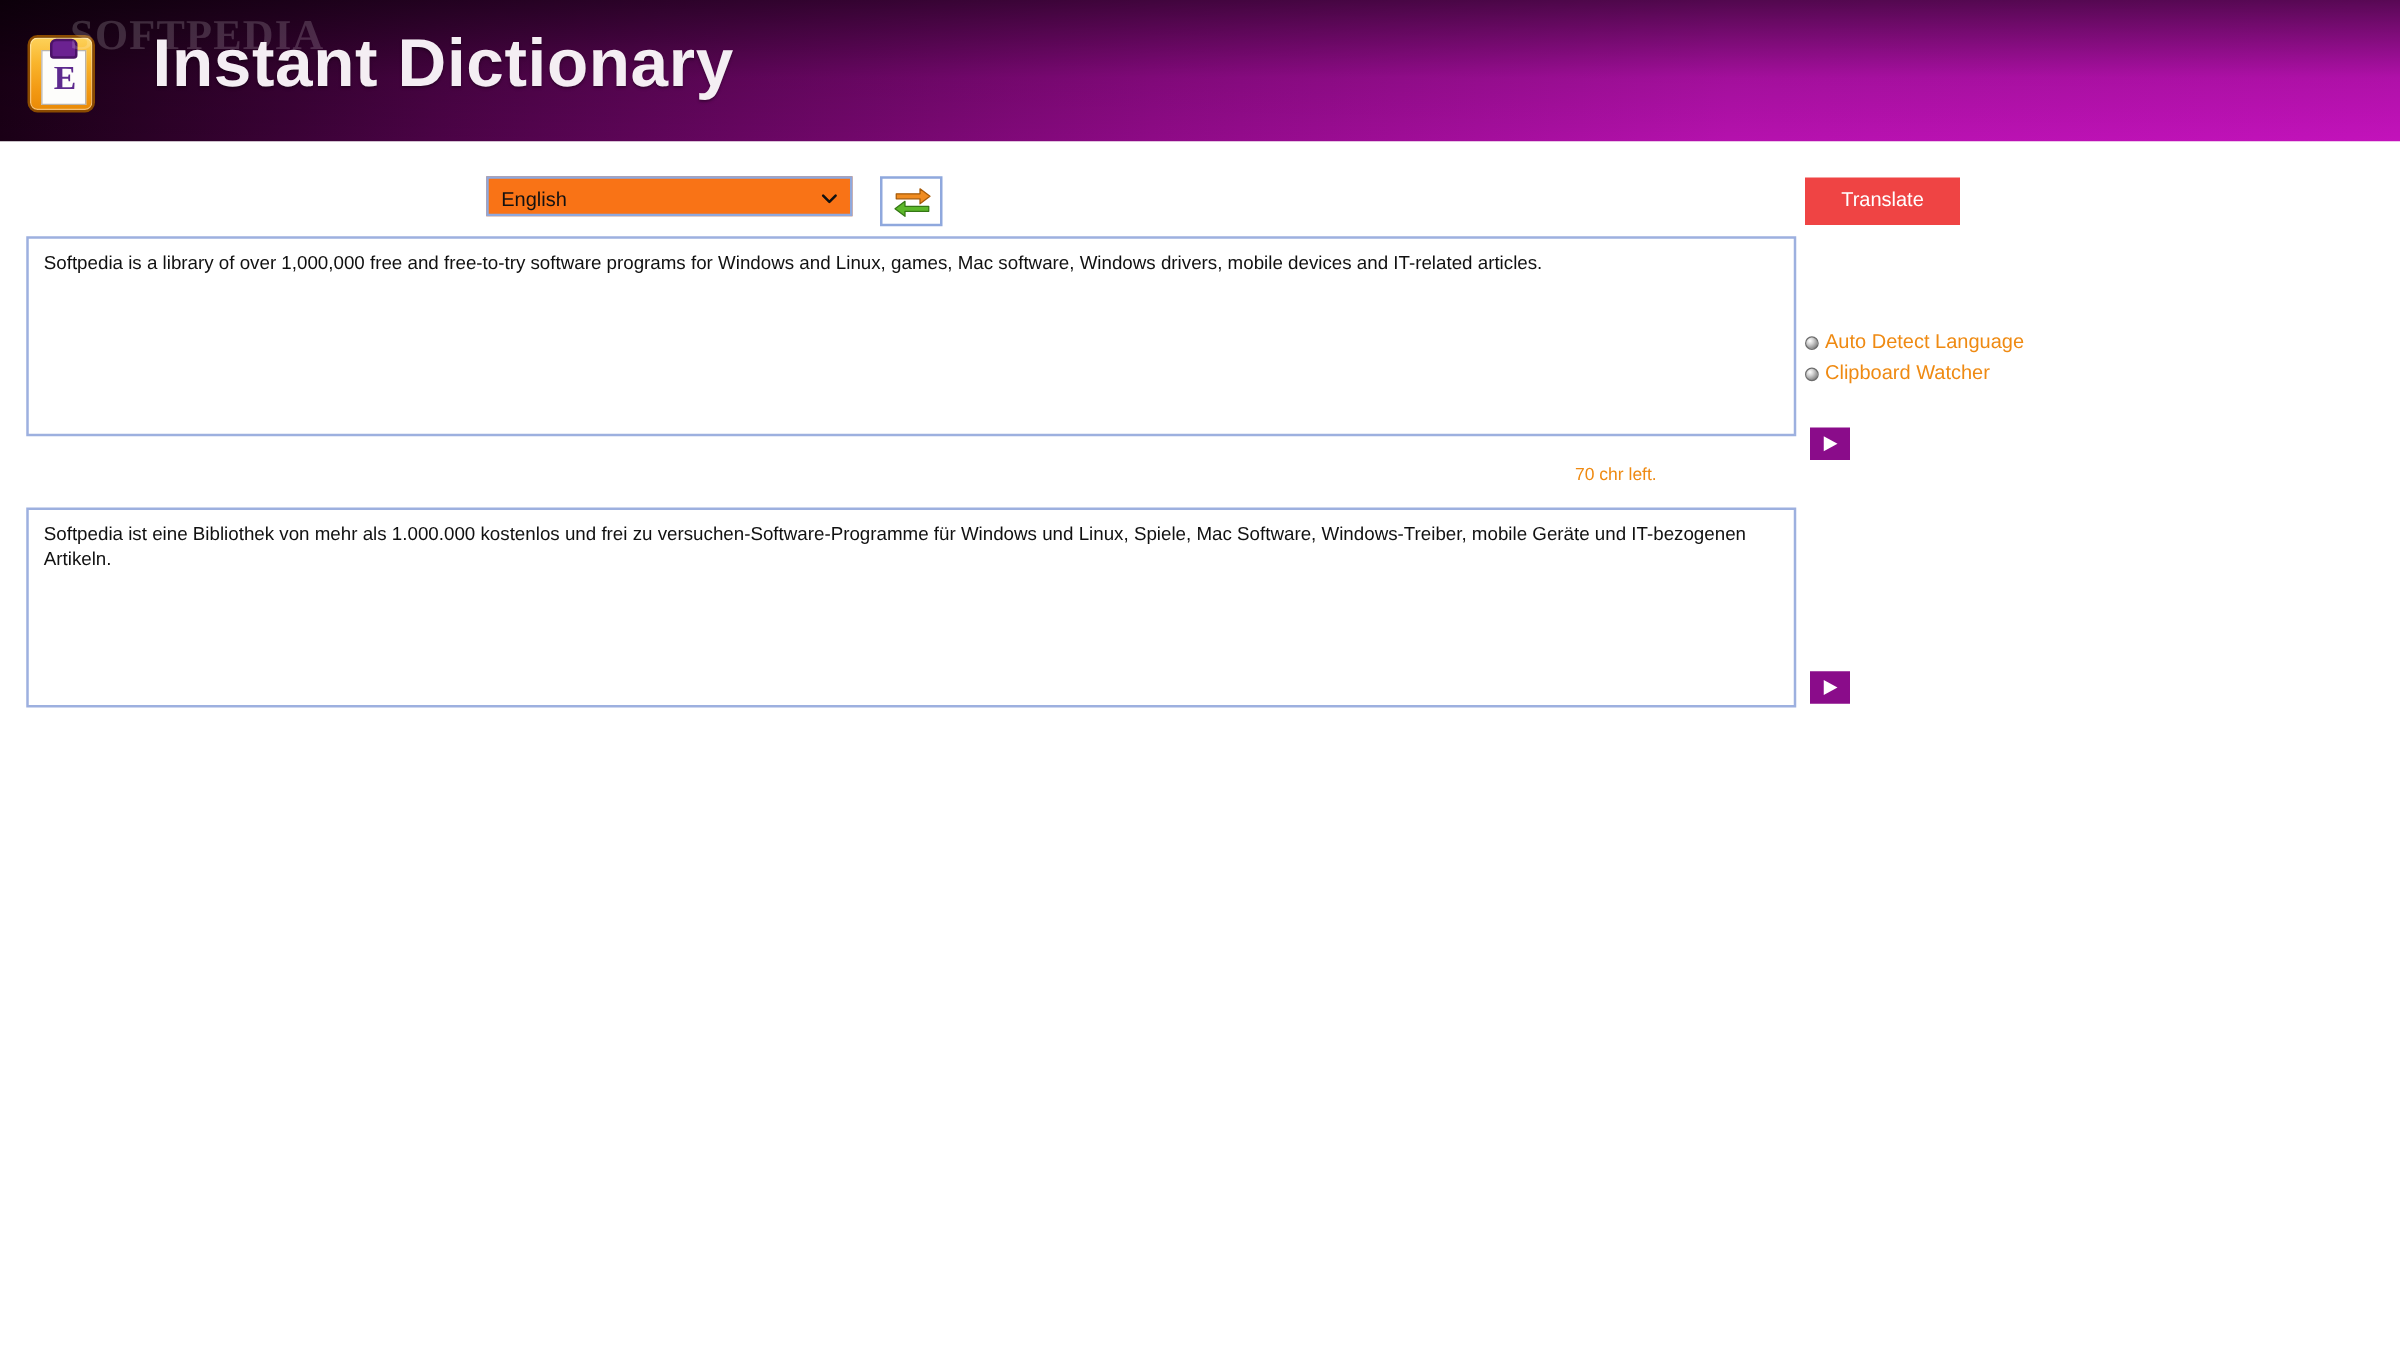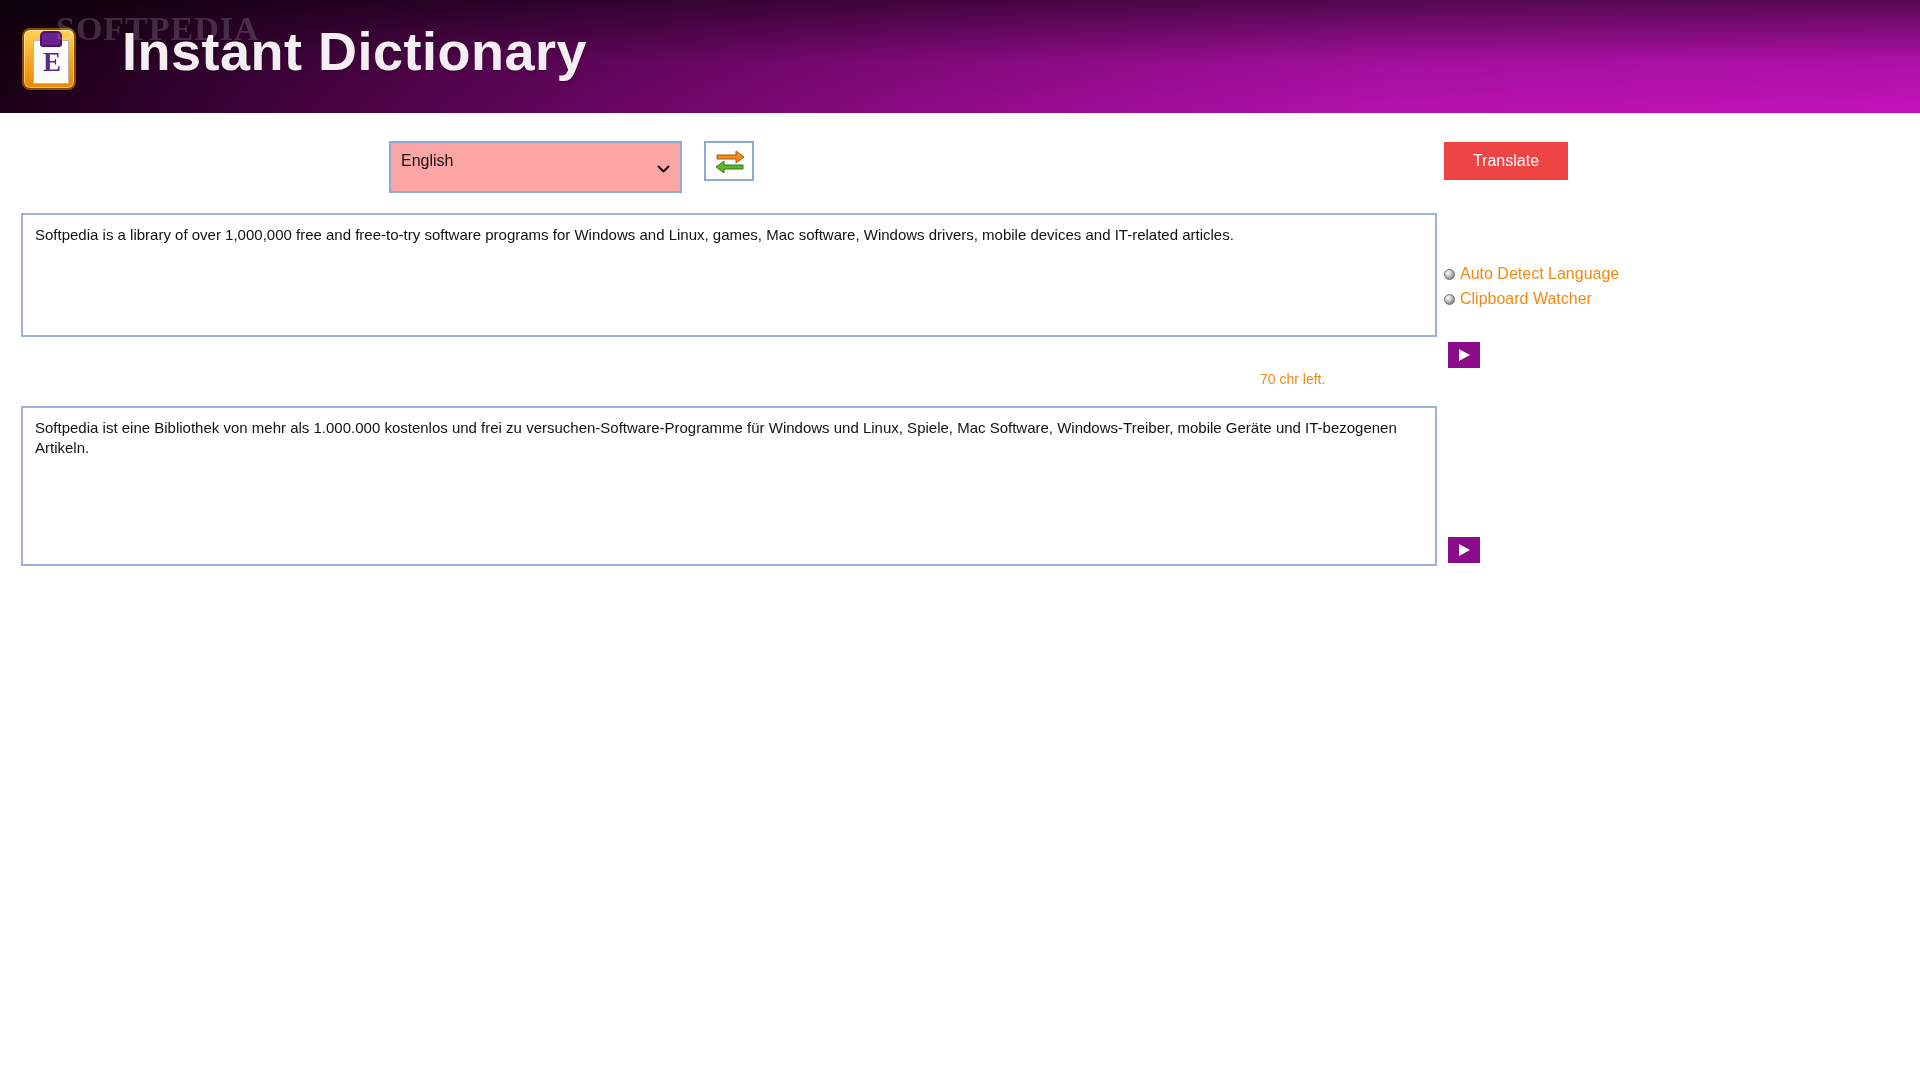--- a/index.html
+++ b/index.html
@@ -92,22 +92,22 @@
 
   
   .toolbar {
     position: absolute;
     left: 0; top: 113px;
     width: 1920px; height: 70px;
   }
   .lang-select {
     position: absolute;
     top: 28px;
-    height: 52px;
-    background: #fca5a5;
+    height: 32px;
+    background: #f97316;
     border: 2px solid #8fa8dd;
     padding: 0 34px 0 10px;
     font-size: 16px;
     color: #111;
     line-height: 36px;
     cursor: pointer;
     user-select: none;
   }
   #src-lang { left: 389px; width: 293px; }
   #dst-lang { left: 780px; width: 293px; }
@@ -148,21 +148,21 @@
     left: 21px;
     width: 1416px;
     background: #ffffff;
     border: 2px solid #9db0df;
     padding: 10px 12px;
     font-size: 15px;
     color: #111;
     line-height: 20px;
     overflow: hidden;
   }
-  #source-textarea { top: 213px; height: 124px; }
+  #source-textarea { top: 189px; height: 160px; }
   #target-textarea { top: 406px; height: 160px; }
 
   .chr-left {
     position: absolute;
     left: 1260px; top: 371px;
     width: 177px;
     font-size: 14px;
     color: #ef8a12;
   }
 

